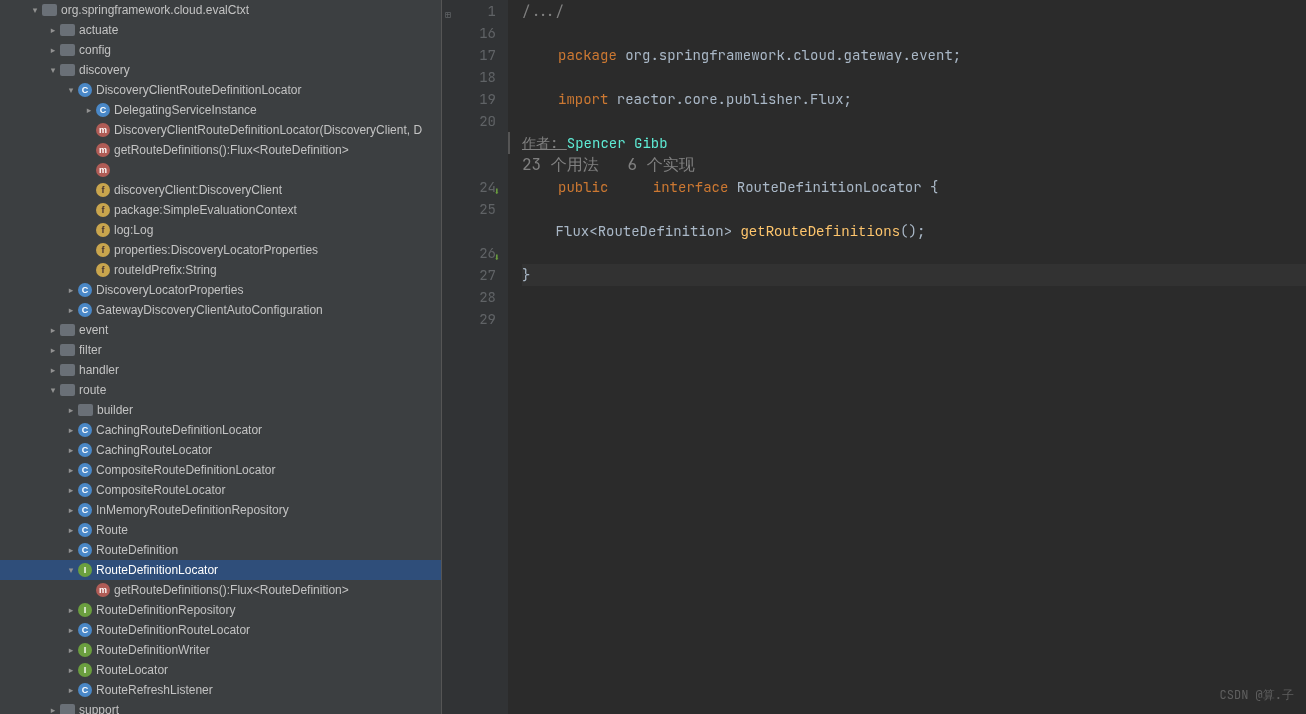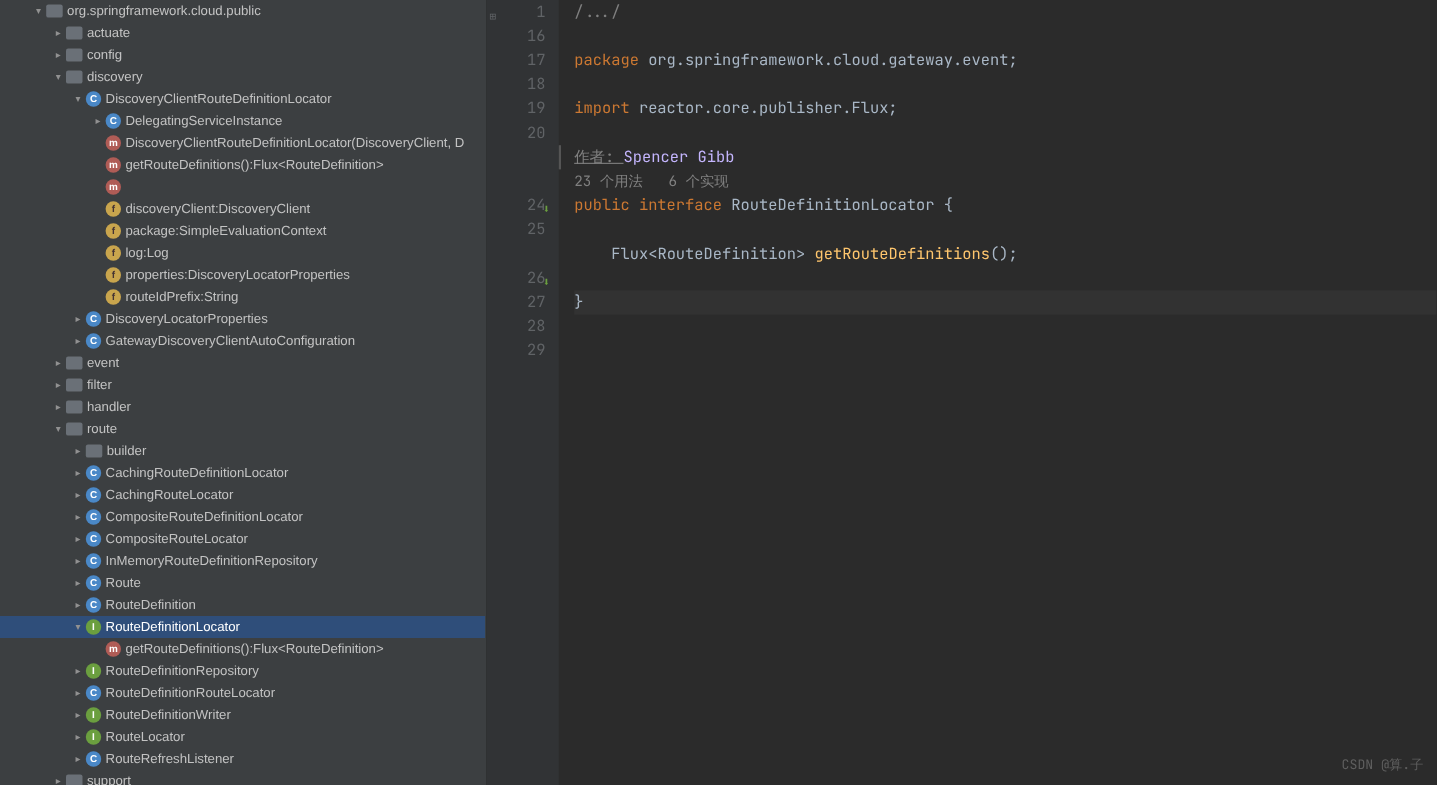--- a/index.html
+++ b/index.html
@@ -79,46 +79,46 @@
   top: 4px;
   font-size: 11px;
 }
 .marker-green { color: #6b9f3f; }
 .code {
   flex: 1;
   padding-left: 14px;
 }
 .code-row { height: 22px; line-height: 22px; white-space: pre; }
 .code-row.current { background: #323232; }
-.kw { color: #cc7832; }
+.kw { color: #cc7832; margin-left: 36px; }
 .pkg { color: #a9b7c6; }
 .type { color: #a9b7c6; }
-.fn { color: #ffc66d; }
+.fn { color: #ffc66d; font-family: Liberation Mono, monospace; }
 .brace { color: #a9b7c6; }
 .comment { color: #808080; }
 .author-label { color: #808080; text-decoration: underline; }
-.author-name { color: #c4b5fd; margin-top: 32px; }
-.usage { color: #808080; font-size: 13px; }
+.author-name { color: #5eead4; margin-top: 32px; }
+.usage { color: #808080; font-size: 16px; }
 .fold { position: absolute; left: 3px; top: 4px; color: #606366; font-size: 10px; }
 .watermark {
   position: absolute;
   right: 12px;
   bottom: 10px;
   color: #5f5f5f;
   font-size: 12px;
 }
 </style>
 </head>
 <body>
 
 <div class="sidebar" id="tree">
     <div class="tree-row" style="padding-left: 30px;">
       <span class="arrow ">▾</span>
       <span class="icon folder"></span>
-      <span class="label">org.springframework.cloud.public</span>
+      <span class="label">org.springframework.cloud.evalCtxt</span>
     </div>
     <div class="tree-row" style="padding-left: 48px;">
       <span class="arrow ">▸</span>
       <span class="icon folder"></span>
       <span class="label">actuate</span>
     </div>
     <div class="tree-row" style="padding-left: 48px;">
       <span class="arrow ">▸</span>
       <span class="icon folder"></span>
       <span class="label">config</span>

